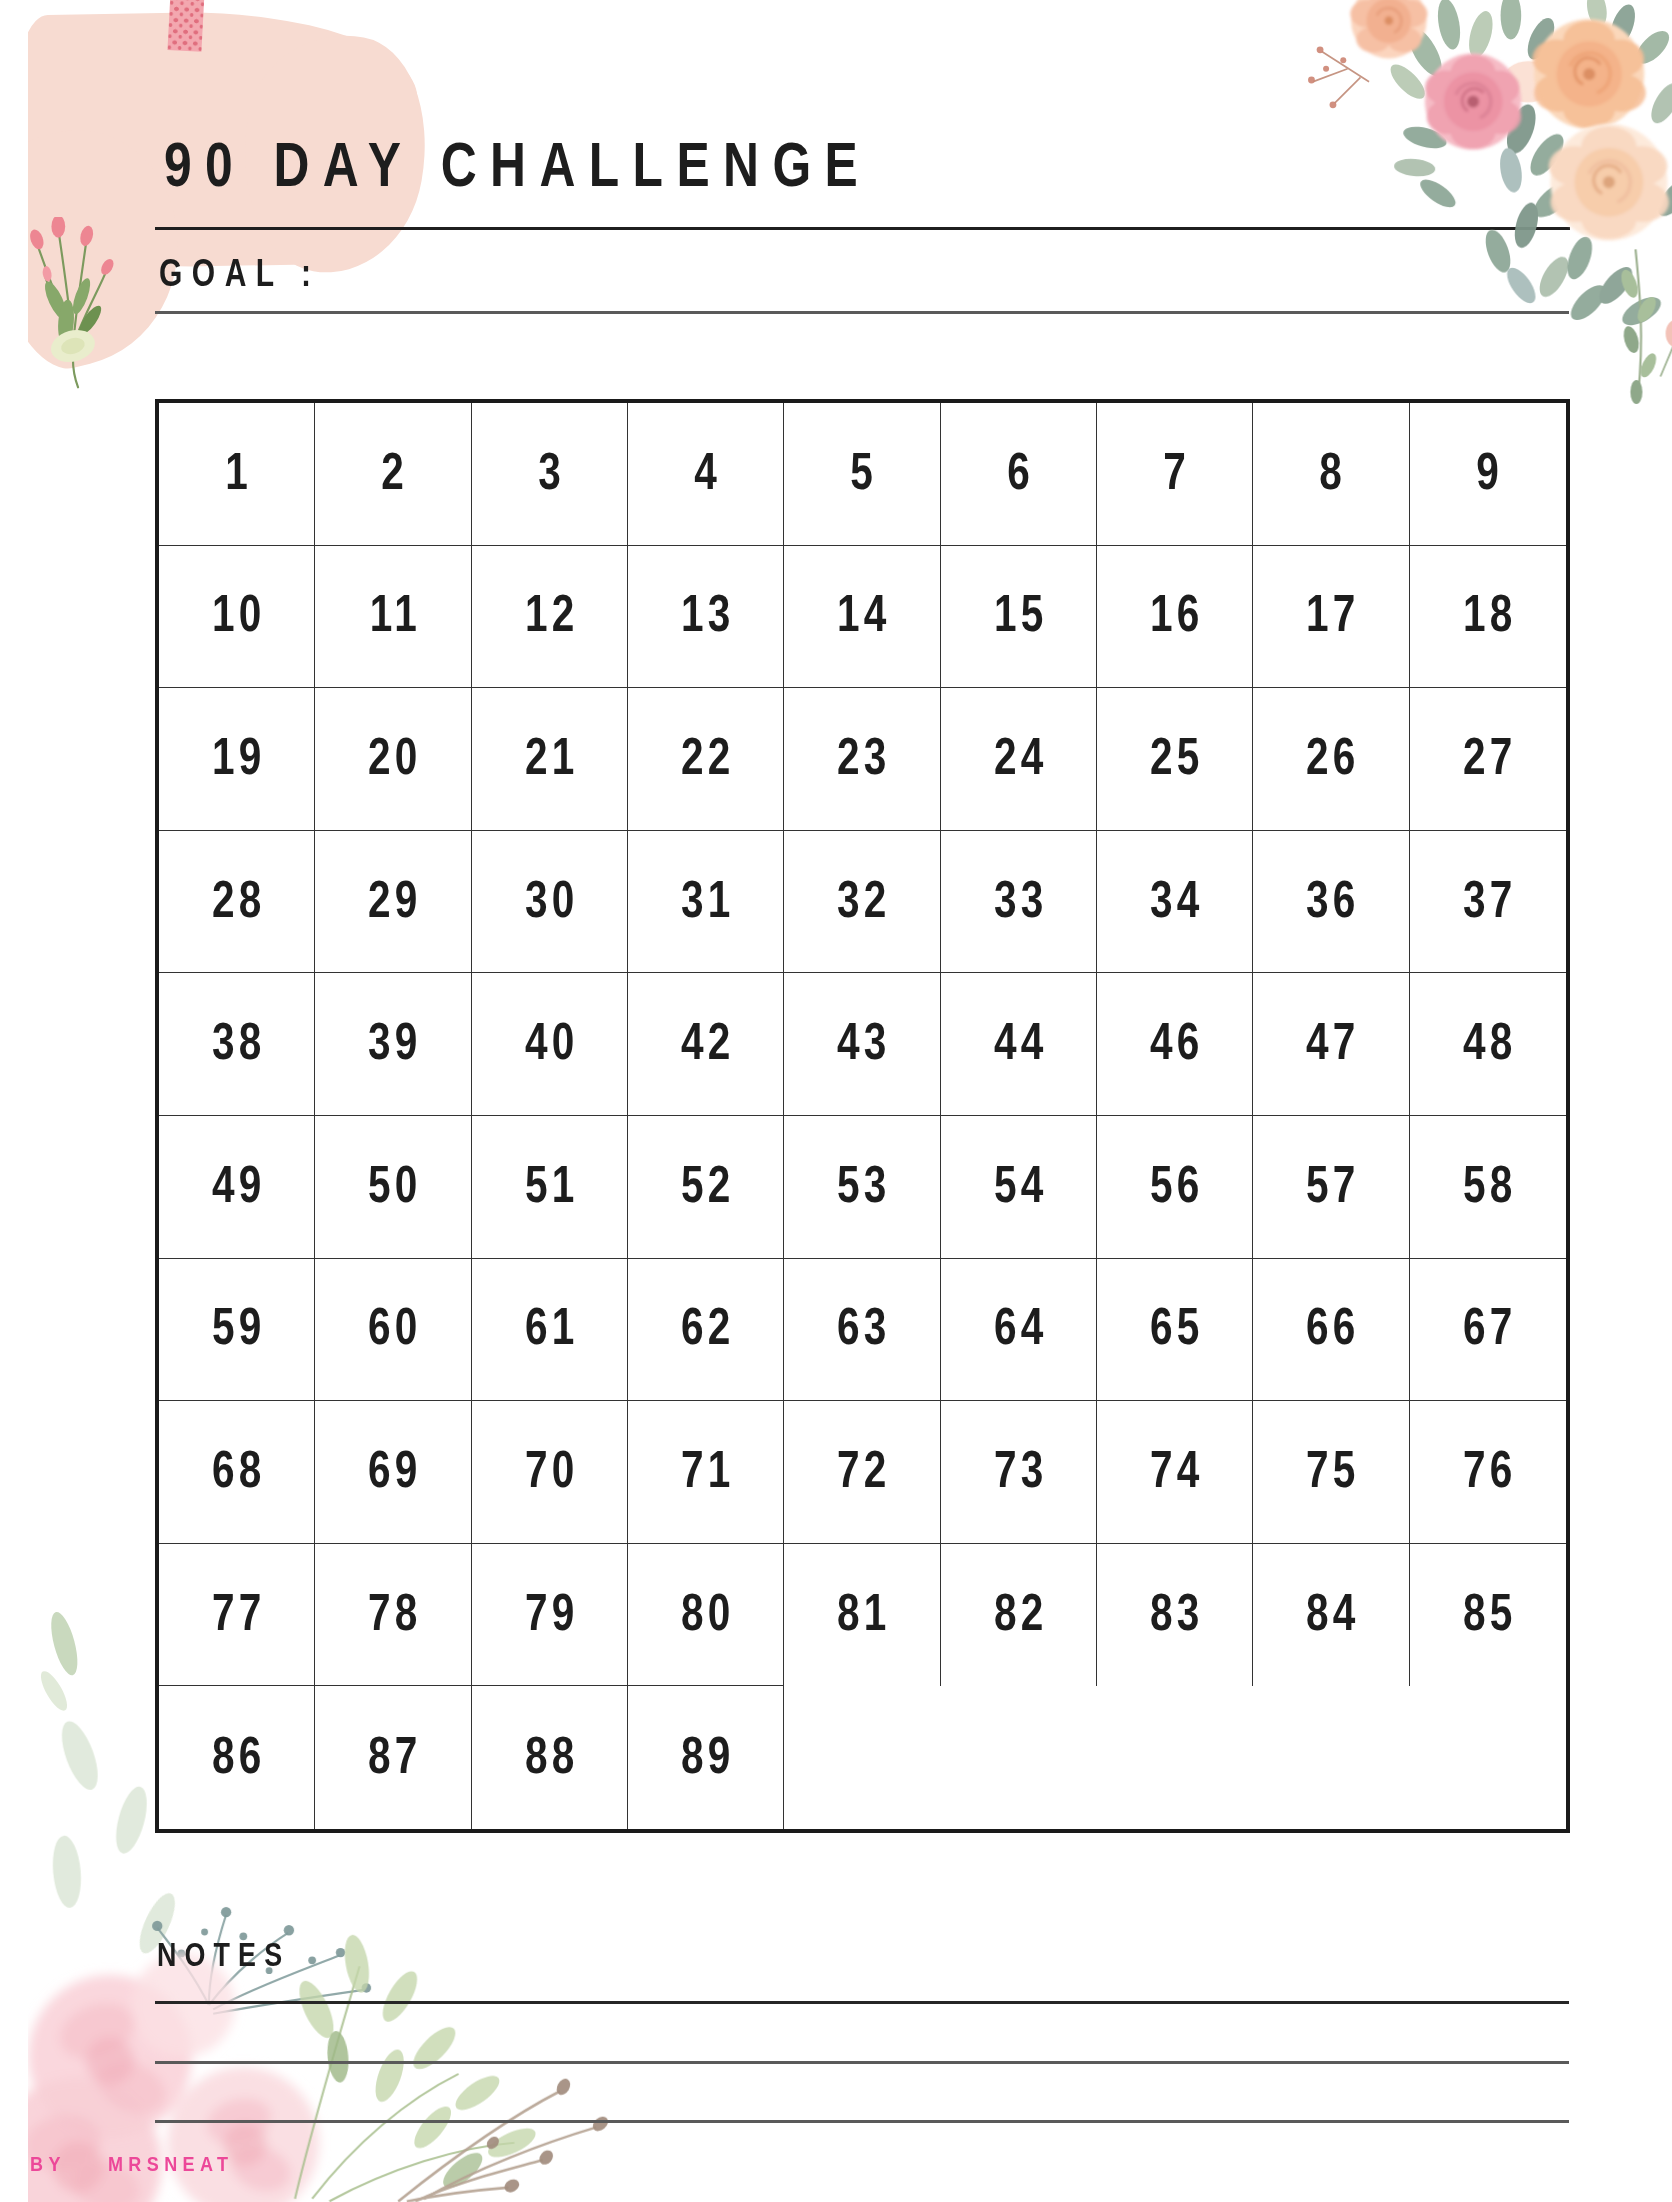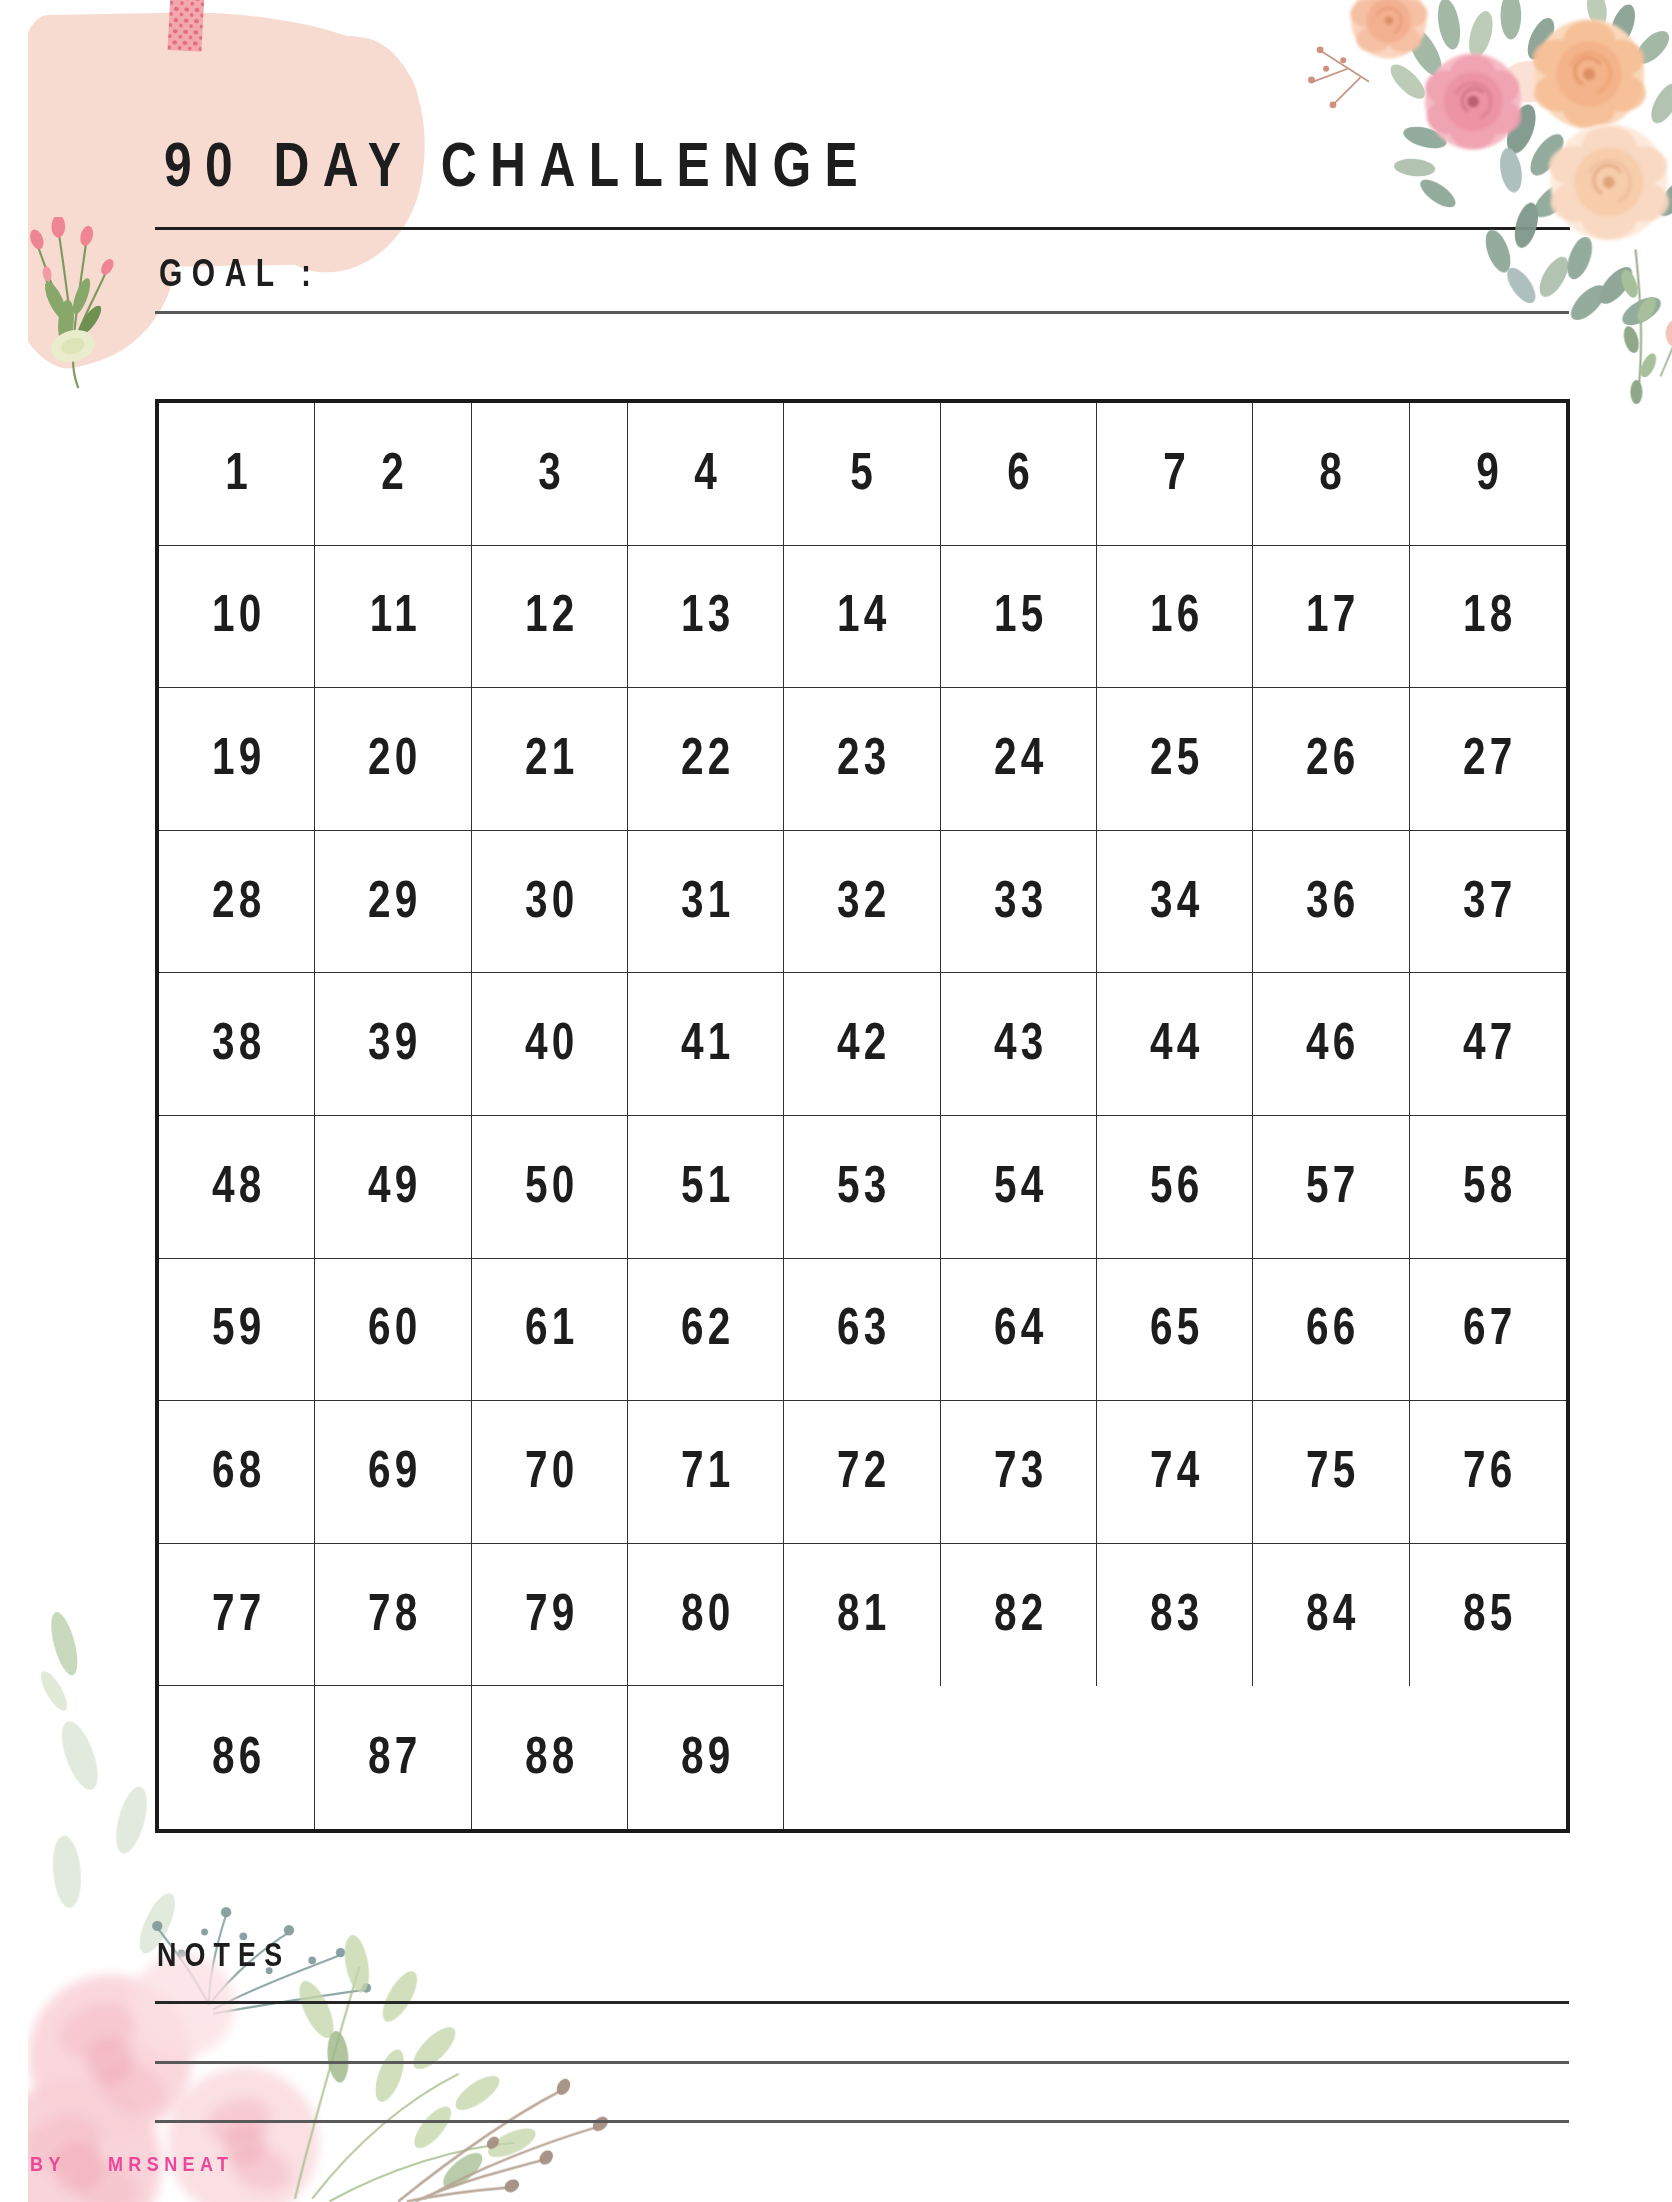--- a/index.html
+++ b/index.html
@@ -216,23 +216,20 @@
       <div class="cell">
         <span class="num">38</span>
       </div>
       <div class="cell">
         <span class="num">39</span>
       </div>
       <div class="cell">
         <span class="num">40</span>
       </div>
       <div class="cell">
-        <span class="num">41</span>
-      </div>
-      <div class="cell">
         <span class="num">42</span>
       </div>
       <div class="cell">
         <span class="num">43</span>
       </div>
       <div class="cell">
         <span class="num">44</span>
       </div>
       <div class="cell">
         <span class="num">46</span>
@@ -244,20 +241,23 @@
         <span class="num">48</span>
       </div>
       <div class="cell">
         <span class="num">49</span>
       </div>
       <div class="cell">
         <span class="num">50</span>
       </div>
       <div class="cell">
         <span class="num">51</span>
+      </div>
+      <div class="cell">
+        <span class="num">52</span>
       </div>
       <div class="cell">
         <span class="num">53</span>
       </div>
       <div class="cell">
         <span class="num">54</span>
       </div>
       <div class="cell">
         <span class="num">56</span>
       </div>

